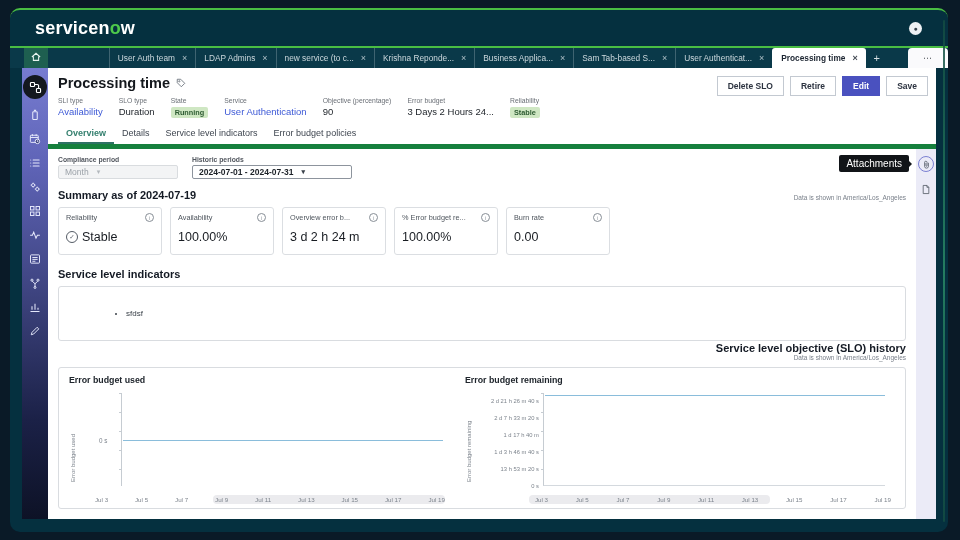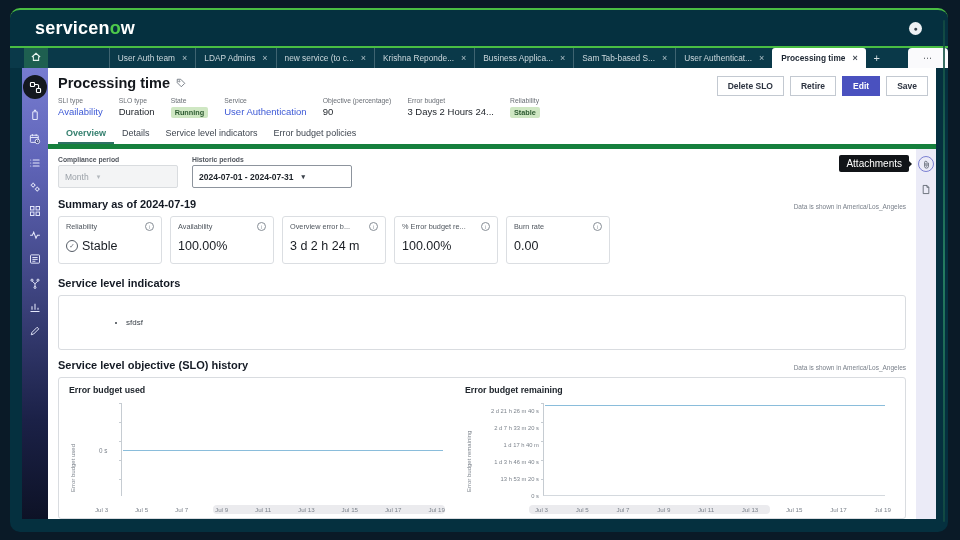--- a/index.html
+++ b/index.html
@@ -51,21 +51,21 @@
   .overview-row{flex:1;display:flex;min-height:0;position:relative;}
   .panel{flex:1;padding:5px 10px 0;min-width:0;}
   .rail{width:20px;flex:0 0 20px;background:#ebebf7;display:flex;flex-direction:column;align-items:center;padding-top:7px;gap:9px;}
   .clip-wrap{width:16px;height:16px;border:1.5px solid #7b80d2;border-radius:50%;display:flex;align-items:center;justify-content:center;color:#4d5560;box-sizing:border-box;}
   .rail-doc{color:#555c66;display:flex;}
   .tooltip{position:absolute;right:27px;top:6px;background:#111418;color:#fff;font-size:10px;padding:3px 7px;border-radius:2px;white-space:nowrap;z-index:6;}
   .tooltip::after{content:"";position:absolute;right:-6px;top:50%;margin-top:-3px;border:3px solid transparent;border-left-color:#111418;}
   
   .filters{display:flex;gap:14px;padding:2px 0 7px;}
   .field label{display:block;font-size:6.8px;font-weight:bold;color:#51565e;margin-bottom:2px;}
-  .select{height:23px;display:flex;align-items:center;justify-content:flex-start;padding:0 6px;font-size:8.5px;border:1px solid #8d949d;border-radius:2px;color:#1c2127;background:#fff;box-sizing:border-box;}
+  .select{height:14px;display:flex;align-items:center;justify-content:flex-start;padding:0 6px;font-size:8.5px;border:1px solid #8d949d;border-radius:2px;color:#1c2127;background:#fff;box-sizing:border-box;}
   .select .car{font-size:7px;color:#3a414a;margin-left:8px;}
   .select.disabled{background:#f3f4f5;border-color:#d9dcdf;color:#9ba1a8;}
   .select.disabled .car{color:#b3b8bd;}
   .w-compliance{width:120px;}
   .w-historic{width:160px;font-weight:bold;}
   
   .sec-head{display:flex;justify-content:space-between;align-items:flex-end;margin:3px 0 6px;}
   .sec-head h2{margin:0;font-size:11px;font-weight:bold;color:#141a24;}
   .tz{font-size:6.5px;color:#787f89;}
   
@@ -383,21 +383,21 @@
               </div>
             </div>
           <div class="sec-head" style="margin-top:13px;">
             <h2>Service level indicators</h2>
           </div>
           <div class="listbox">
               <ul id="sli-list">
                 <li>sfdsf</li>
               </ul>
             </div>
-          <div class="sec-head" style="margin-top:9px;">
+          <div class="sec-head" style="margin-top:1px;flex-direction:column;">
             <h2>Service level objective (SLO) history</h2>
             <span class="tz">Data is shown in America/Los_Angeles</span>
           </div>
           <div class="hist-box" id="hist-box">
               <div class="chart c1">
                 <div class="c-title">Error budget used</div>
                 <div class="c-area">
                   <div class="ylab">Error budget used</div>
                   <div class="plot">
                     <div class="sline" style="background: rgb(138, 189, 219); top: 50%;"></div>

